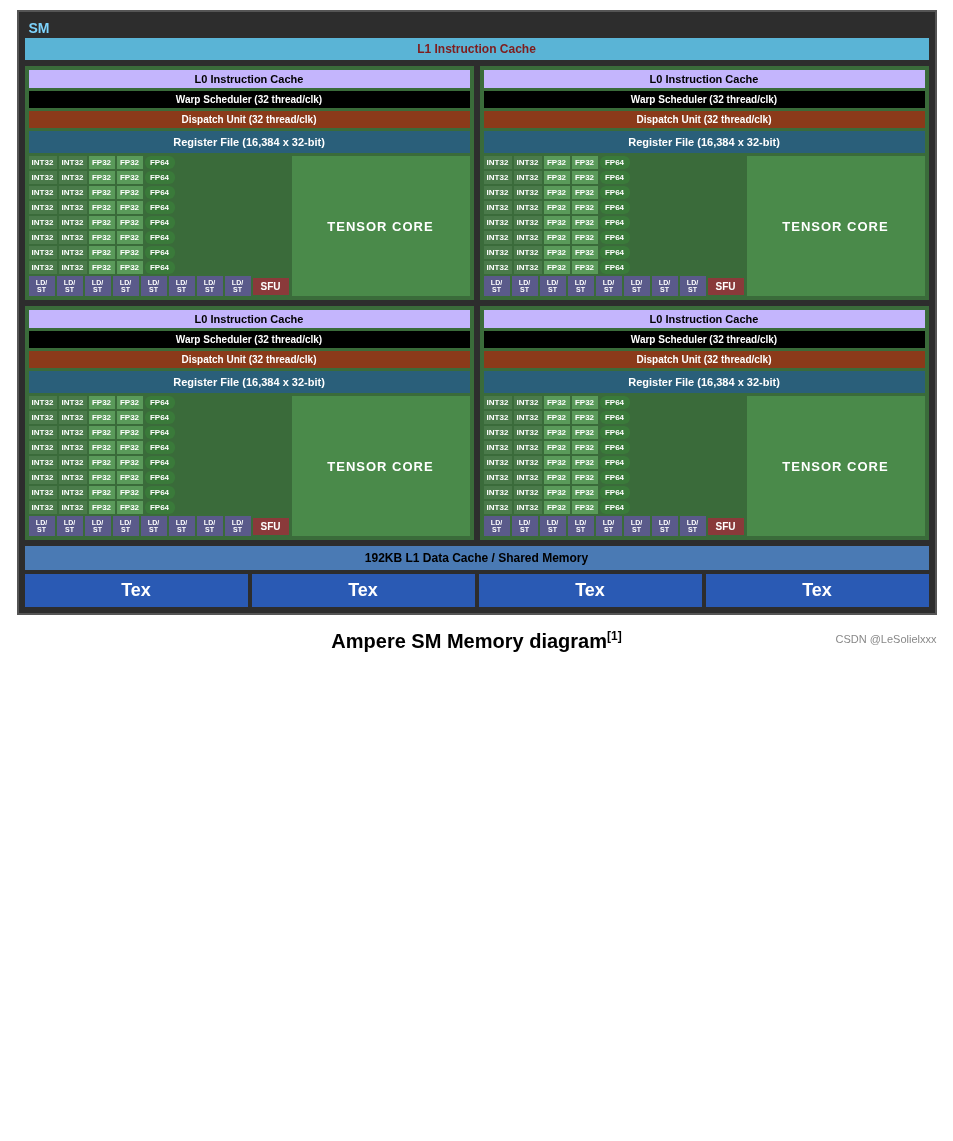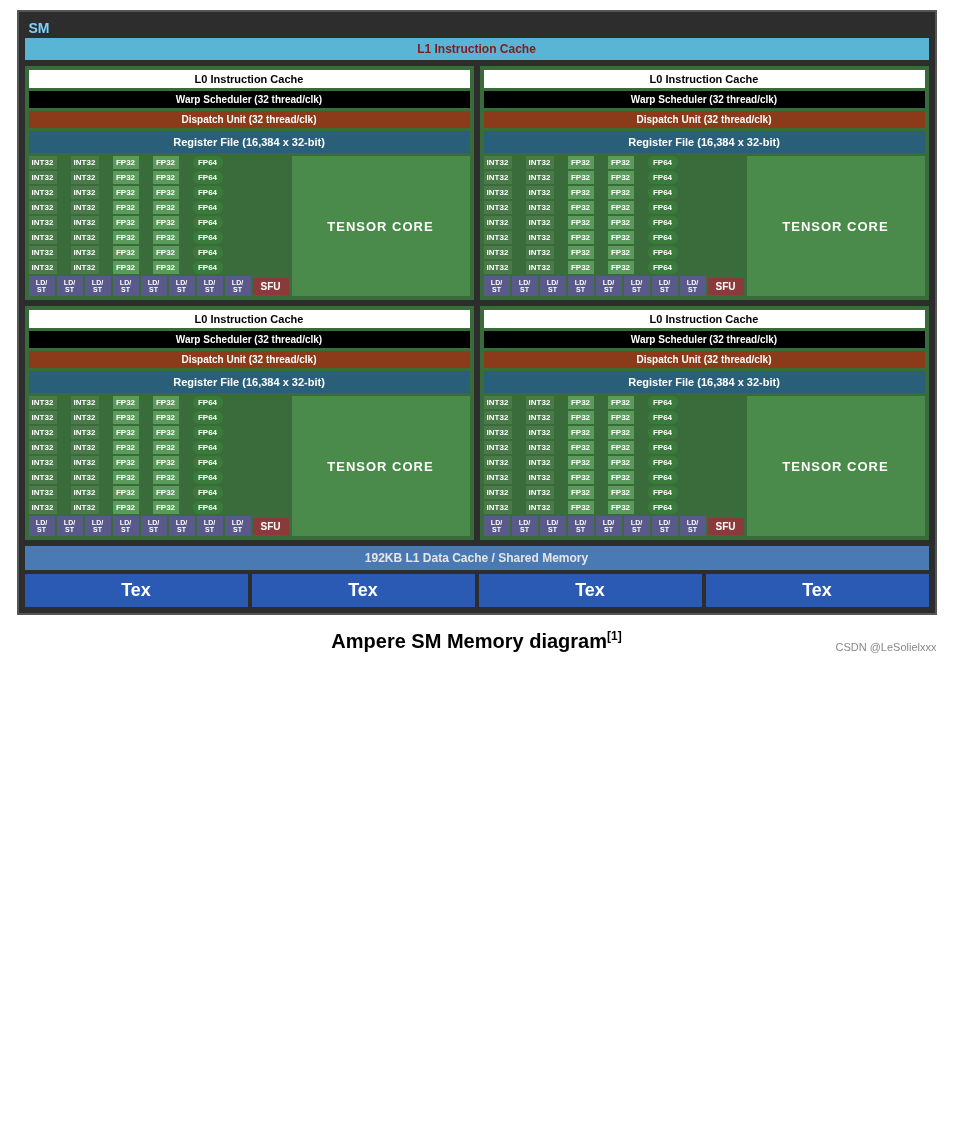--- a/index.html
+++ b/index.html
@@ -48,21 +48,21 @@
     .quadrant {
       flex: 1;
       background: #3a6b3a;
       padding: 4px;
       display: flex;
       flex-direction: column;
       gap: 3px;
     }
 
     .l0-instruction-cache {
-      background: #ffffff;
+      background: #c4b5fd;
       text-align: center;
       color: #000;
       font-size: 11px;
       font-weight: bold;
       padding: 3px;
     }
 
     .warp-scheduler {
       background: #000000;
       text-align: center;
@@ -111,21 +111,21 @@
       color: #fff;
       font-size: 13px;
       font-weight: bold;
       letter-spacing: 1px;
       min-height: 80px;
       text-align: right;
     }
 
     .core-row {
       display: flex;
-      gap: 14px;
+      gap: 2px;
     }
 
     .int32-cell {
       background: #4a7a4a;
       color: #fff;
       font-size: 8px;
       font-weight: bold;
       padding: 2px 3px;
       text-align: center;
       min-width: 28px;
@@ -174,21 +174,21 @@
       font-size: 10px;
       font-weight: bold;
       padding: 3px 8px;
       text-align: left;
       margin-left: auto;
     }
 
     .l1-data-cache {
       background: #4a7ab4;
       text-align: center;
-      color: #e5e5e5;
+      color: #000000;
       font-size: 12px;
       font-weight: bold;
       padding: 5px;
       margin-bottom: 4px;
     }
 
     .tex-row {
       display: flex;
       gap: 4px;
     }
@@ -213,21 +213,21 @@
     }
 
     .caption-sup {
       font-size: 12px;
       vertical-align: super;
     }
 
     .csdn-label {
       position: absolute;
       right: 0;
-      bottom: 0;
+      bottom: 8px;
       font-size: 11px;
       color: #888;
       font-weight: normal;
     }
   </style>
 </head>
 <body>
 
 <div class="sm-container">
   <div class="sm-title">SM</div>

